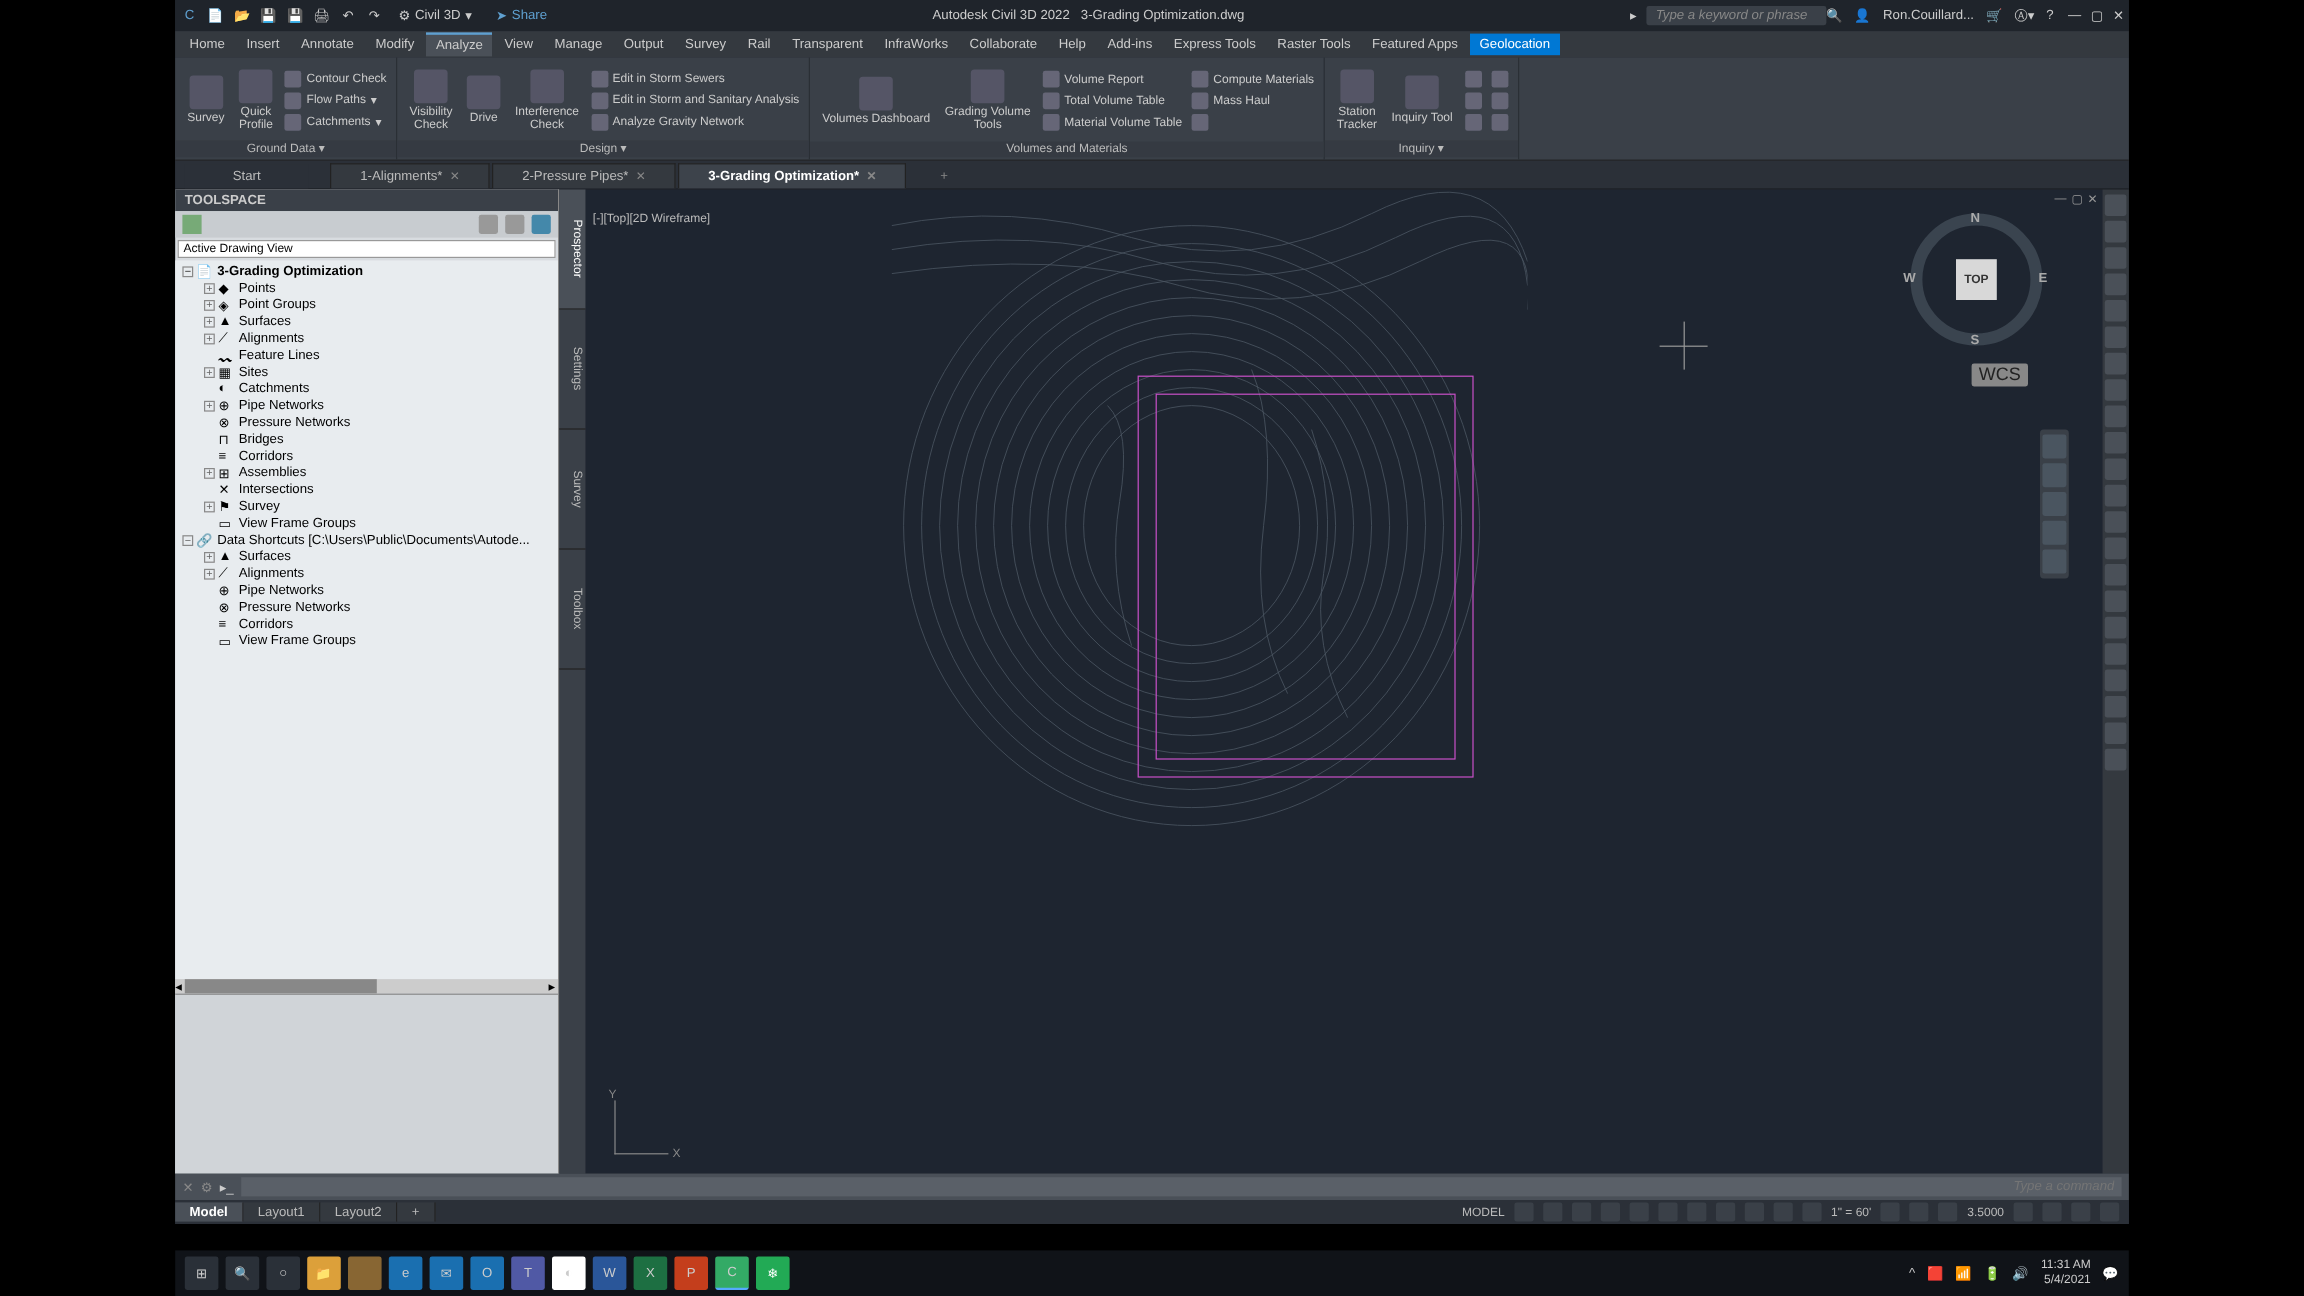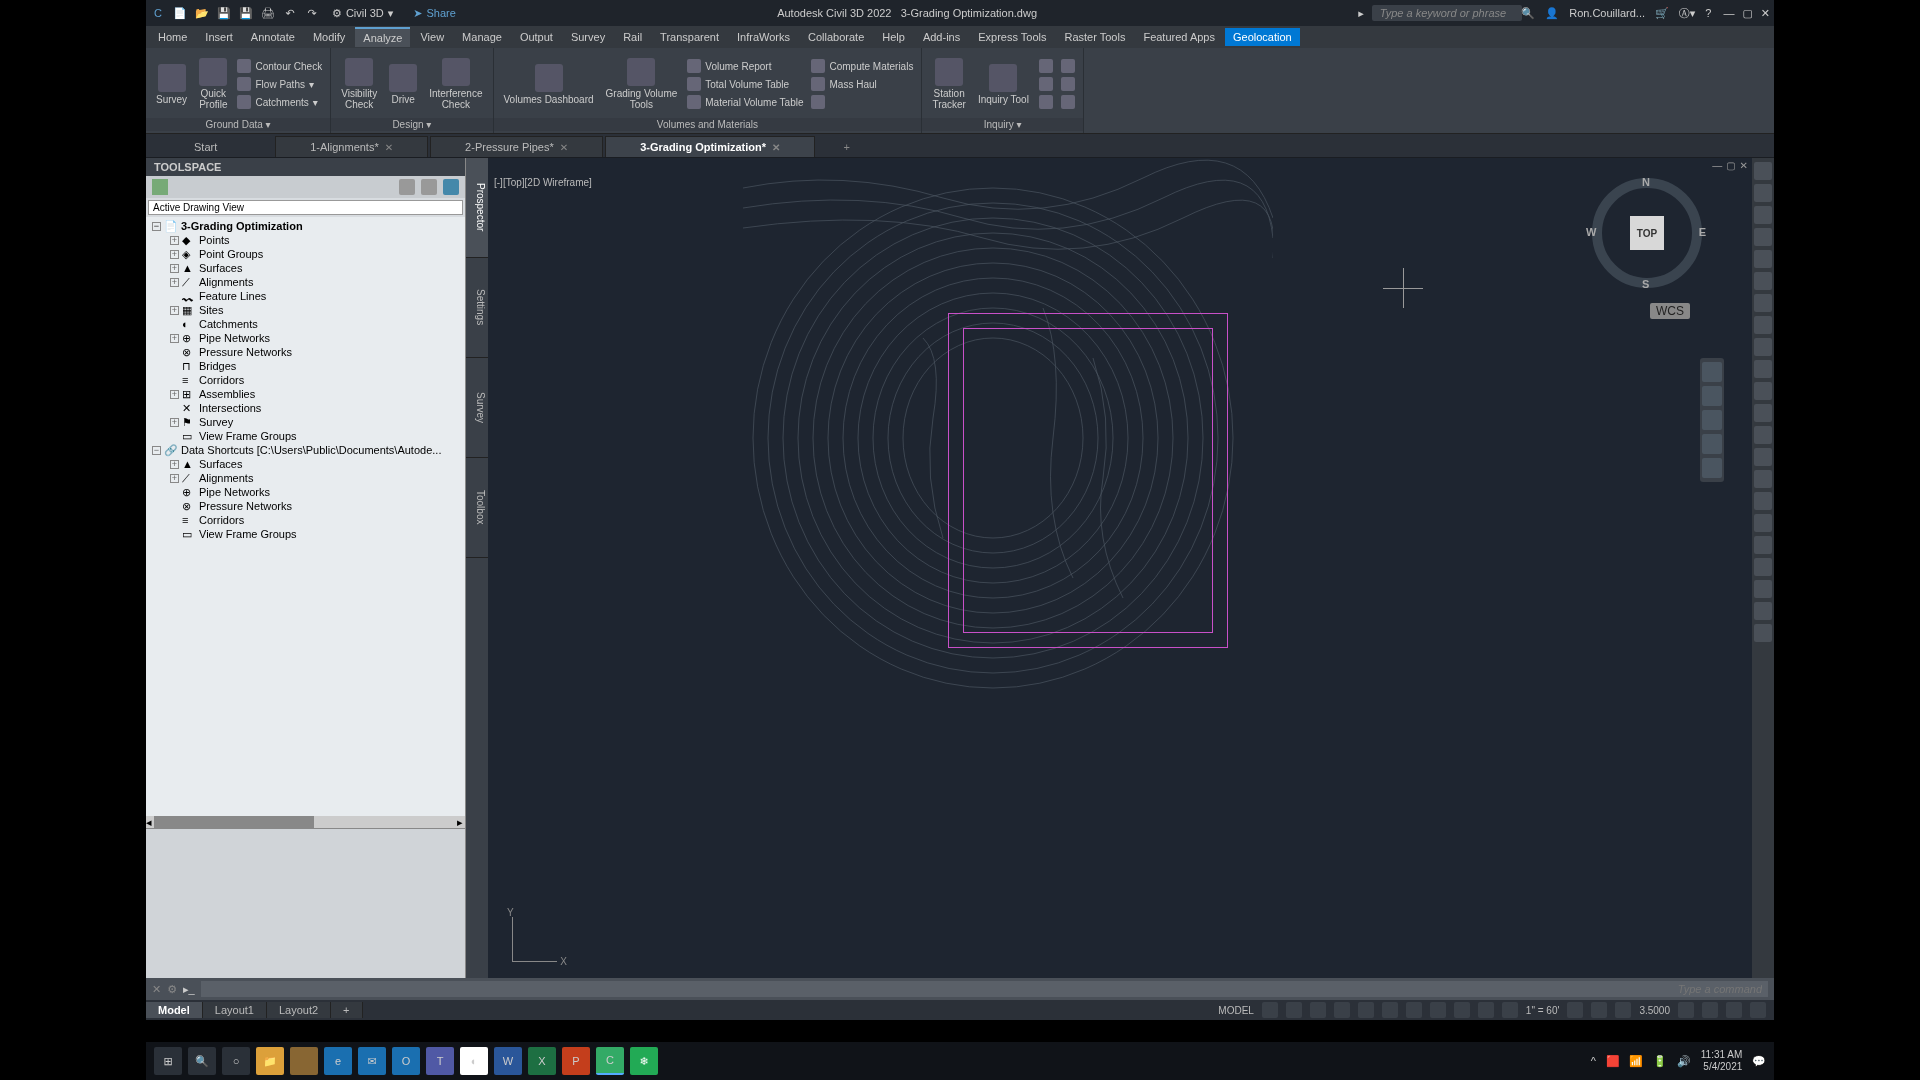--- a/index.html
+++ b/index.html
@@ -20,21 +20,21 @@
 .ribbon { height: 86px; background: #3a4048; display: flex; border-bottom: 1px solid #222; }
 .ribbon .panel { border-right: 1px solid #2a2f35; padding: 2px 6px; display: flex; flex-direction: column; justify-content: space-between; }
 .ribbon .panel-body { display: flex; gap: 4px; flex: 1; align-items: center; }
 .ribbon .panel-title { text-align: center; font-size: 10px; color: #bbb; padding: 1px 0; background: #353a42; margin: 0 -6px; }
 .ribbon .big-btn { display: flex; flex-direction: column; align-items: center; gap: 2px; padding: 2px 4px; text-align: center; font-size: 10px; line-height: 11px; color: #ccc; cursor: pointer; }
 .ribbon .big-btn .icon { width: 28px; height: 28px; background: #556; border-radius: 3px; }
 .ribbon .small-col { display: flex; flex-direction: column; gap: 2px; }
 .ribbon .small-btn { display: flex; align-items: center; gap: 4px; font-size: 10px; color: #ccc; padding: 1px 2px; cursor: pointer; white-space: nowrap; }
 .ribbon .small-btn .icon { width: 14px; height: 14px; background: #667; border-radius: 2px; }
 .doc-tabs { height: 24px; background: #2b3038; display: flex; align-items: flex-end; padding-left: 8px; gap: 16px; border-bottom: 1px solid #1a1d22; }
-.doc-tabs .dtab { padding: 4px 34px; background: #34393f; color: #bbb; border: 1px solid #222; border-bottom: none; margin-right: 2px; font-size: 11px; display: flex; align-items: center; gap: 6px; cursor: pointer; }
+.doc-tabs .dtab { padding: 4px 24px; background: #34393f; color: #bbb; border: 1px solid #222; border-bottom: none; margin-right: 2px; font-size: 11px; display: flex; align-items: center; gap: 6px; cursor: pointer; }
 .doc-tabs .dtab.active { background: #3d434b; color: #fff; font-weight: bold; }
 .doc-tabs .dtab .close { color: #888; font-size: 10px; }
 .doc-tabs .newtab { padding: 4px 10px; color: #888; cursor: pointer; }
 .workarea { position: absolute; top: 158px; bottom: 42px; left: 0; right: 0; display: flex; }
 .toolspace { width: 320px; background: #d8dce0; color: #000; display: flex; flex-direction: column; border-right: 1px solid #888; }
 .toolspace-title { background: #3a4048; color: #ccc; padding: 3px 8px; font-weight: bold; font-size: 11px; }
 .toolspace-bar { background: #c8ccd0; padding: 3px 6px; display: flex; justify-content: space-between; align-items: center; }
 .toolspace-bar .icons { display: flex; gap: 6px; }
 .toolspace-bar .icons span { width: 16px; height: 16px; background: #999; display: inline-block; border-radius: 2px; }
 .toolspace-drop { background: #fff; border: 1px solid #999; padding: 1px 4px; font-size: 10px; margin: 2px; }
@@ -55,21 +55,21 @@
 .contours { position: absolute; top: 0; left: 255px; width: 530px; height: 565px; }
 .grading-box { position: absolute; border: 1px solid #c850c8; }
 .crosshair { position: absolute; width: 40px; height: 40px; }
 .crosshair:before, .crosshair:after { content: ''; position: absolute; background: #999; }
 .crosshair:before { left: 50%; top: 0; width: 1px; height: 100%; }
 .crosshair:after { top: 50%; left: 0; height: 1px; width: 100%; }
 .viewcube { position: absolute; top: 20px; right: 50px; width: 110px; height: 110px; }
 .viewcube .ring { width: 100%; height: 100%; border: 10px solid #3a444f; border-radius: 50%; position: absolute; }
 .viewcube .face { position: absolute; top: 38px; left: 38px; width: 34px; height: 34px; background: #d8d8d8; color: #333; display: flex; align-items: center; justify-content: center; font-size: 10px; font-weight: bold; }
 .viewcube .dir { position: absolute; color: #aaa; font-size: 11px; font-weight: bold; }
-.wcs-badge { position: absolute; top: 145px; right: 62px; background: #888; color: #222; font-size: 12px; padding: 1px 6px; border-radius: 2px; }
+.wcs-badge { position: absolute; top: 145px; right: 62px; background: #888; color: #222; font-size: 15px; padding: 1px 6px; border-radius: 2px; }
 .ucs { position: absolute; bottom: 10px; left: 18px; width: 55px; height: 55px; }
 .ucs .y { position: absolute; left: 6px; bottom: 6px; width: 1px; height: 45px; background: #888; }
 .ucs .x { position: absolute; left: 6px; bottom: 6px; width: 45px; height: 1px; background: #888; }
 .ucs .ylbl { position: absolute; left: 1px; top: -6px; color: #888; font-size: 10px; }
 .ucs .xlbl { position: absolute; right: -6px; bottom: 1px; color: #888; font-size: 10px; }
 .viewport-controls { position: absolute; top: 2px; right: 4px; display: flex; gap: 4px; color: #999; font-size: 10px; }
 .right-toolbar { width: 22px; background: #34393f; display: flex; flex-direction: column; gap: 4px; padding: 4px 2px; }
 .right-toolbar span { width: 18px; height: 18px; background: #4a5058; border-radius: 2px; display: block; }
 .navbar-float { position: absolute; top: 200px; right: 28px; width: 24px; background: #3a4048; border-radius: 3px; padding: 4px 2px; display: flex; flex-direction: column; gap: 4px; }
 .navbar-float span { width: 20px; height: 20px; background: #4a5560; border-radius: 2px; display: block; }
@@ -186,20 +186,34 @@
           </div>
         <div class="big-btn">
             <div class="icon"></div>
             <span>Drive</span>
           </div>
         <div class="big-btn">
             <div class="icon"></div>
             <span style="white-space:pre;">Interference
 Check</span>
           </div>
+        <div class="small-col">
+          <div class="small-btn">
+              <div class="icon"></div>
+              <span>Edit in Storm Sewers</span>
+            </div>
+          <div class="small-btn">
+              <div class="icon"></div>
+              <span>Edit in Storm and Sanitary Analysis</span>
+            </div>
+          <div class="small-btn">
+              <div class="icon"></div>
+              <span>Analyze Gravity Network</span>
+            </div>
+        </div>
       </div>
       <div class="panel-title">Design ▾</div>
     </div>
     <div class="panel">
       <div class="panel-body">
         <div class="big-btn">
             <div class="icon"></div>
             <span>Volumes Dashboard</span>
           </div>
         <div class="big-btn">

